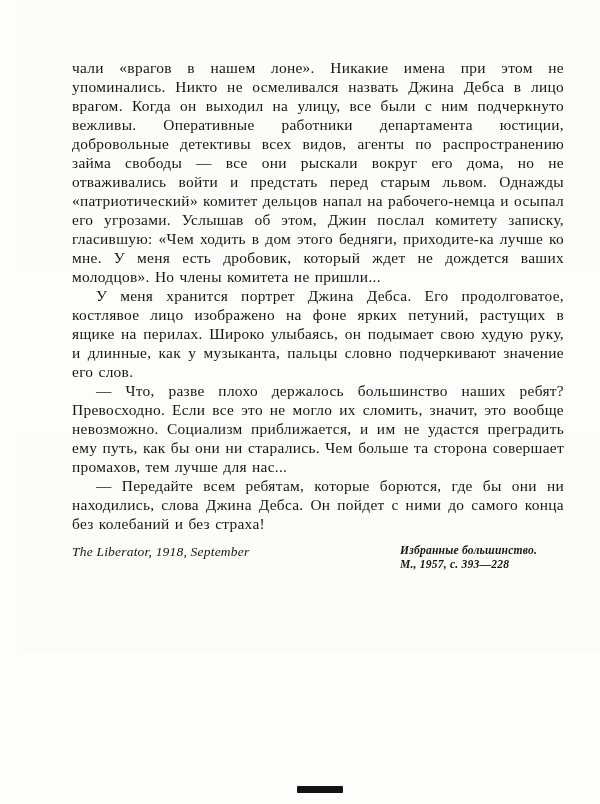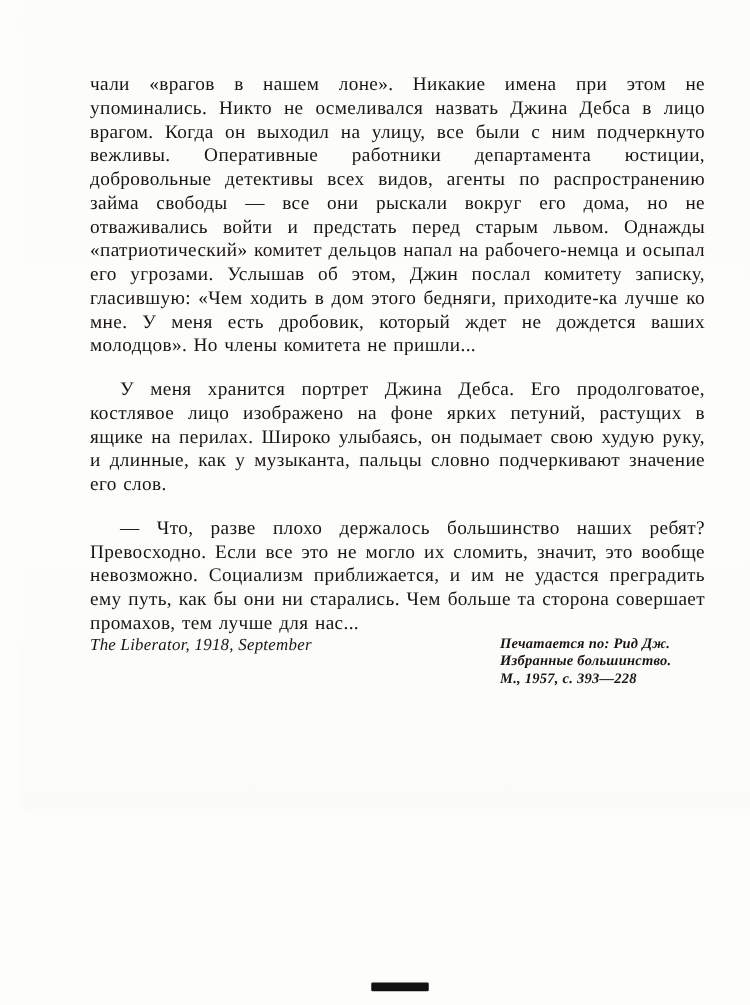--- a/index.html
+++ b/index.html
@@ -33,29 +33,29 @@
   .para {
     margin: 0;
     font-size: 15.4px;
     line-height: 19px;
     text-align: justify;
     letter-spacing: 0.3px;
     word-spacing: 1px;
   }
   .para.indent {
     text-indent: 24px;
-    margin-top: 16px;
   }
   .date-line {
     margin: 7px 0 0 0;
     font-size: 15px;
     font-style: italic;
     letter-spacing: 0.3px;
   }
   .source-row {
+    margin-top: 11px;
     display: flex;
     justify-content: space-between;
     align-items: flex-start;
   }
   .source-left {
     font-size: 13.5px;
     font-style: italic;
     letter-spacing: 0.2px;
   }
   .source-right {
@@ -85,27 +85,27 @@
 <div class="scan-page">
   <div class="text-block">
 
     <p class="para">чали «врагов в нашем лоне». Никакие имена при этом не упоминались. Никто не осмеливался назвать Джина Дебса в лицо врагом. Когда он выходил на улицу, все были с ним подчеркнуто вежливы. Оперативные работники департамента юстиции, добровольные детективы всех видов, агенты по распространению займа свободы — все они рыскали вокруг его дома, но не отваживались войти и предстать перед старым львом. Однажды «патриотический» комитет дельцов напал на рабочего-немца и осыпал его угрозами. Услышав об этом, Джин послал комитету записку, гласившую: «Чем ходить в дом этого бедняги, приходите-ка лучше ко мне. У меня есть дробовик, который ждет не дождется ваших молодцов». Но члены комитета не пришли...</p>
 
     <p class="para indent">У меня хранится портрет Джина Дебса. Его продолговатое, костлявое лицо изображено на фоне ярких петуний, растущих в ящике на перилах. Широко улыбаясь, он подымает свою худую руку, и длинные, как у музыканта, пальцы словно подчеркивают значение его слов.</p>
 
     <p class="para indent">— Что, разве плохо держалось большинство наших ребят? Превосходно. Если все это не могло их сломить, значит, это вообще невозможно. Социализм приближается, и им не удастся преградить ему путь, как бы они ни старались. Чем больше та сторона совершает промахов, тем лучше для нас...</p>
 
 
+    <p class="para indent">— Передайте всем ребятам, которые борются, где бы они ни находились, слова Джина Дебса. Он пойдет с ними до самого конца без колебаний и без страха!</p>
 
 
     <div class="source-row">
       <div class="source-left">The Liberator, 1918, September</div>
 
       <div class="source-right">
-        <div>Печатается по: Рид Дж.</div>
         <div>Избранные большинство.</div>
         <div>М., 1957, с. 393—228</div>
       </div>
     </div>
 
   </div>
 
   <div class="scan-mark"></div>
 </div>
 

